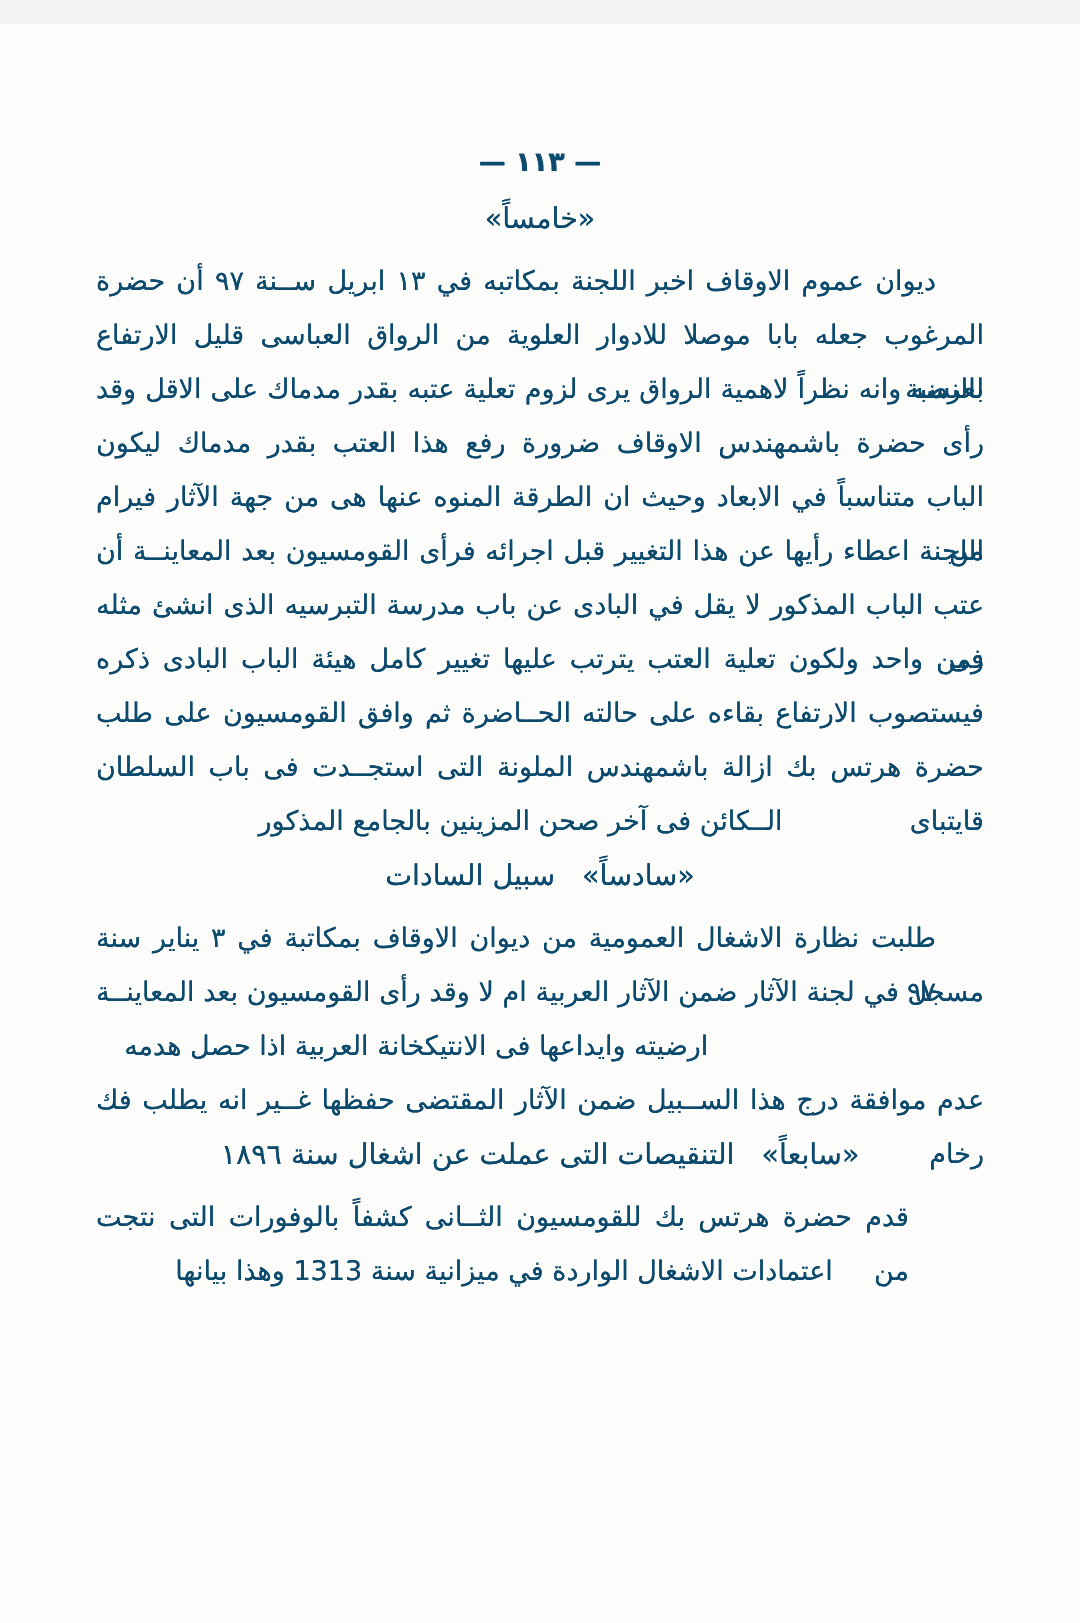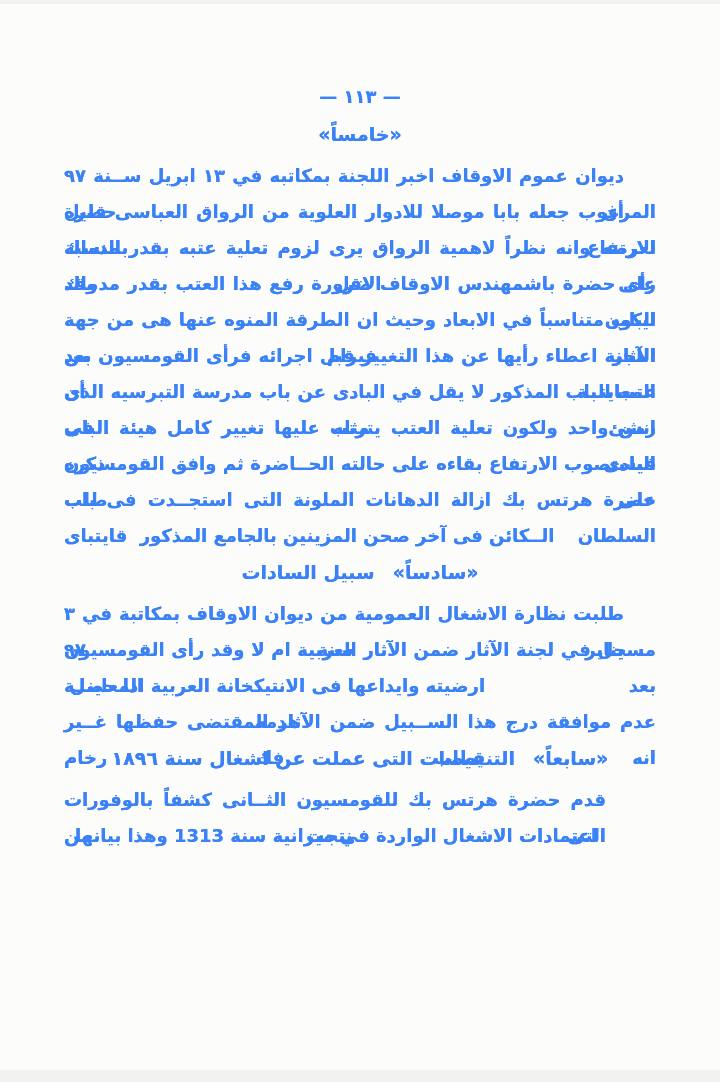--- a/index.html
+++ b/index.html
@@ -4,45 +4,45 @@
 <style>
   html, body {
     margin: 0;
     padding: 0;
     background: #f2f2f0;
   }
   .page {
     position: relative;
     width: 720px;
     height: 1066px;
-    margin: 4px auto;
+    margin: 16px auto;
     background: #fcfcfb;
     overflow: hidden;
     font-family: "DejaVu Sans", sans-serif;
-    color: #3b82f6;
+    color: #0c4a6e;
   }
   .page-number {
     position: absolute;
     top: 82px;
     left: 0;
     right: 0;
     text-align: center;
     font-size: 18px;
     font-weight: bold;
     direction: rtl;
     letter-spacing: 2px;
     text-shadow: 0 0 0.5px currentColor;
   }
   .content {
     position: absolute;
     top: 112px;
     right: 64px;
     width: 592px;
     direction: rtl;
-    font-weight: bold;
+    font-weight: normal;
     font-size: 18px;
     text-shadow: 0 0 0.4px currentColor;
   }
   .heading {
     height: 36px;
     line-height: 36px;
     text-align: center;
     font-size: 19px;
     white-space: nowrap;
   }
@@ -82,21 +82,21 @@
         <div class="para">
           <div class="line first">ديوان عموم الاوقاف اخبر اللجنة بمكاتبه في ١٣ ابريل ســنة ٩٧ أن حضرة</div>
           <div class="line">المرغوب جعله بابا موصلا للادوار العلوية من الرواق العباسى قليل الارتفاع بالنسبة</div>
           <div class="line">لعرضه وانه نظراً لاهمية الرواق يرى لزوم تعلية عتبه بقدر مدماك على الاقل وقد</div>
           <div class="line">رأى حضرة باشمهندس الاوقاف ضرورة رفع هذا العتب بقدر مدماك ليكون</div>
           <div class="line">الباب متناسباً في الابعاد وحيث ان الطرقة المنوه عنها هى من جهة الآثار فيرام من</div>
           <div class="line">اللجنة اعطاء رأيها عن هذا التغيير قبل اجرائه فرأى القومسيون بعد المعاينــة أن</div>
           <div class="line">عتب الباب المذكور لا يقل في البادى عن باب مدرسة التبرسيه الذى انشئ مثله فى</div>
           <div class="line">زمن واحد ولكون تعلية العتب يترتب عليها تغيير كامل هيئة الباب البادى ذكره</div>
           <div class="line">فيستصوب الارتفاع بقاءه على حالته الحــاضرة ثم وافق القومسيون على طلب</div>
-          <div class="line">حضرة هرتس بك ازالة الدهانات الملونة التى استجــدت فى باب السلطان قايتباى</div>
+          <div class="line">حضرة هرتس بك ازالة باشمهندس الملونة التى استجــدت فى باب السلطان قايتباى</div>
           <div class="line last">الــكائن فى آخر صحن المزينين بالجامع المذكور</div>
         </div>
       </div>
       <div class="section section-1">
         <div class="heading"><span class="h-label">«سادساً»</span><span class="h-title">سبيل السادات</span></div>
         <div class="para">
           <div class="line first">طلبت نظارة الاشغال العمومية من ديوان الاوقاف بمكاتبة في ٣ يناير سنة ٩٧</div>
           <div class="line">مسجل في لجنة الآثار ضمن الآثار العربية ام لا وقد رأى القومسيون بعد المعاينــة</div>
           <div class="line last">ارضيته وايداعها فى الانتيكخانة العربية اذا حصل هدمه</div>
           <div class="line">عدم موافقة درج هذا الســبيل ضمن الآثار المقتضى حفظها غــير انه يطلب فك رخام</div>

